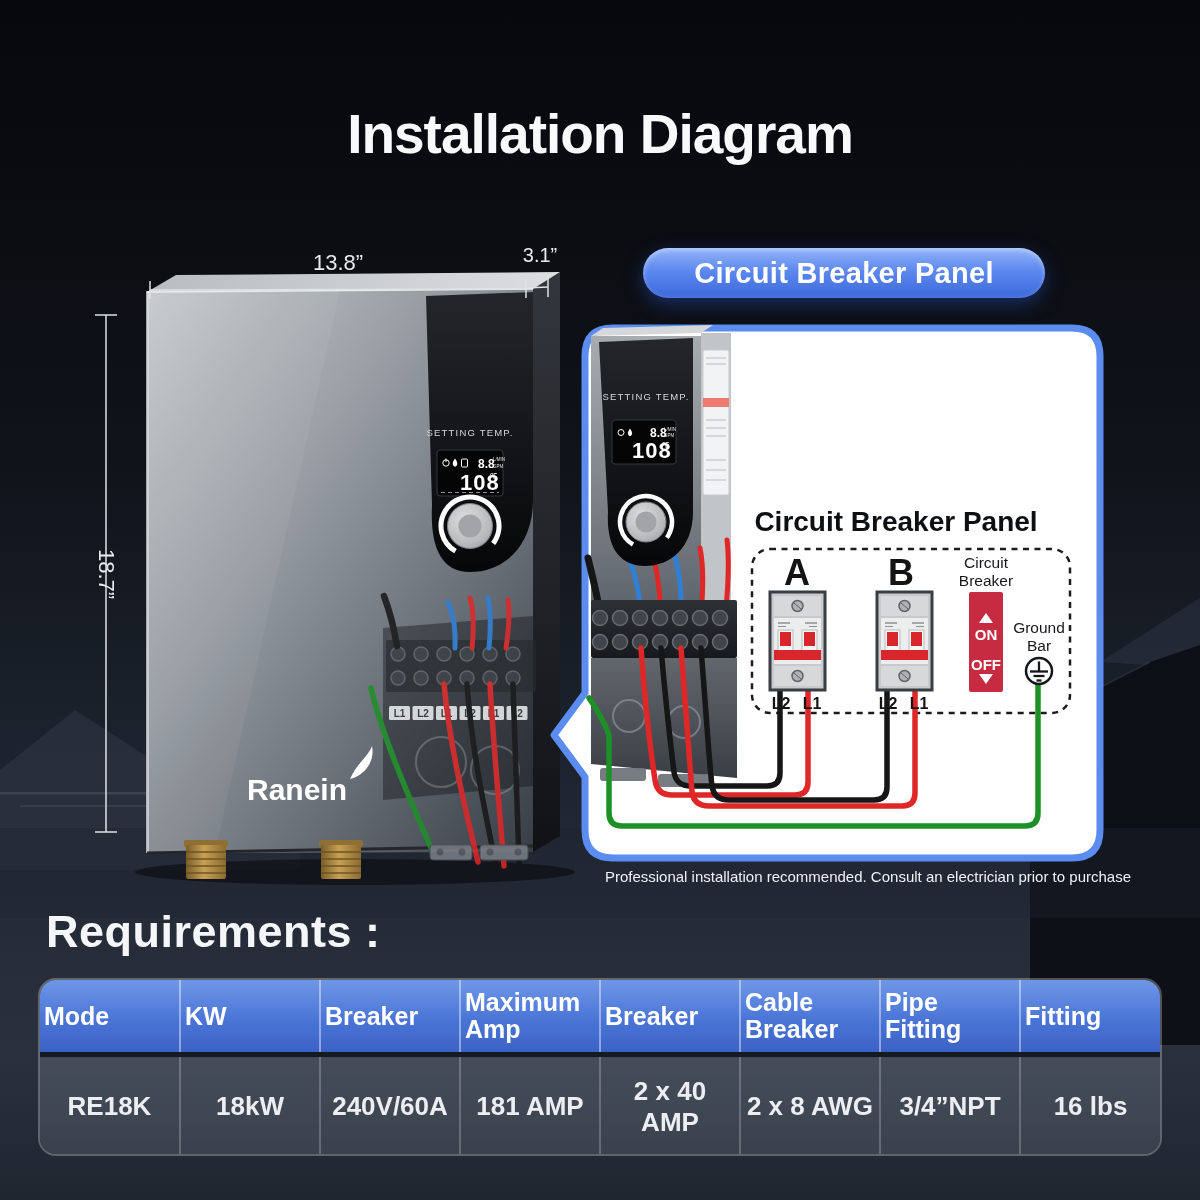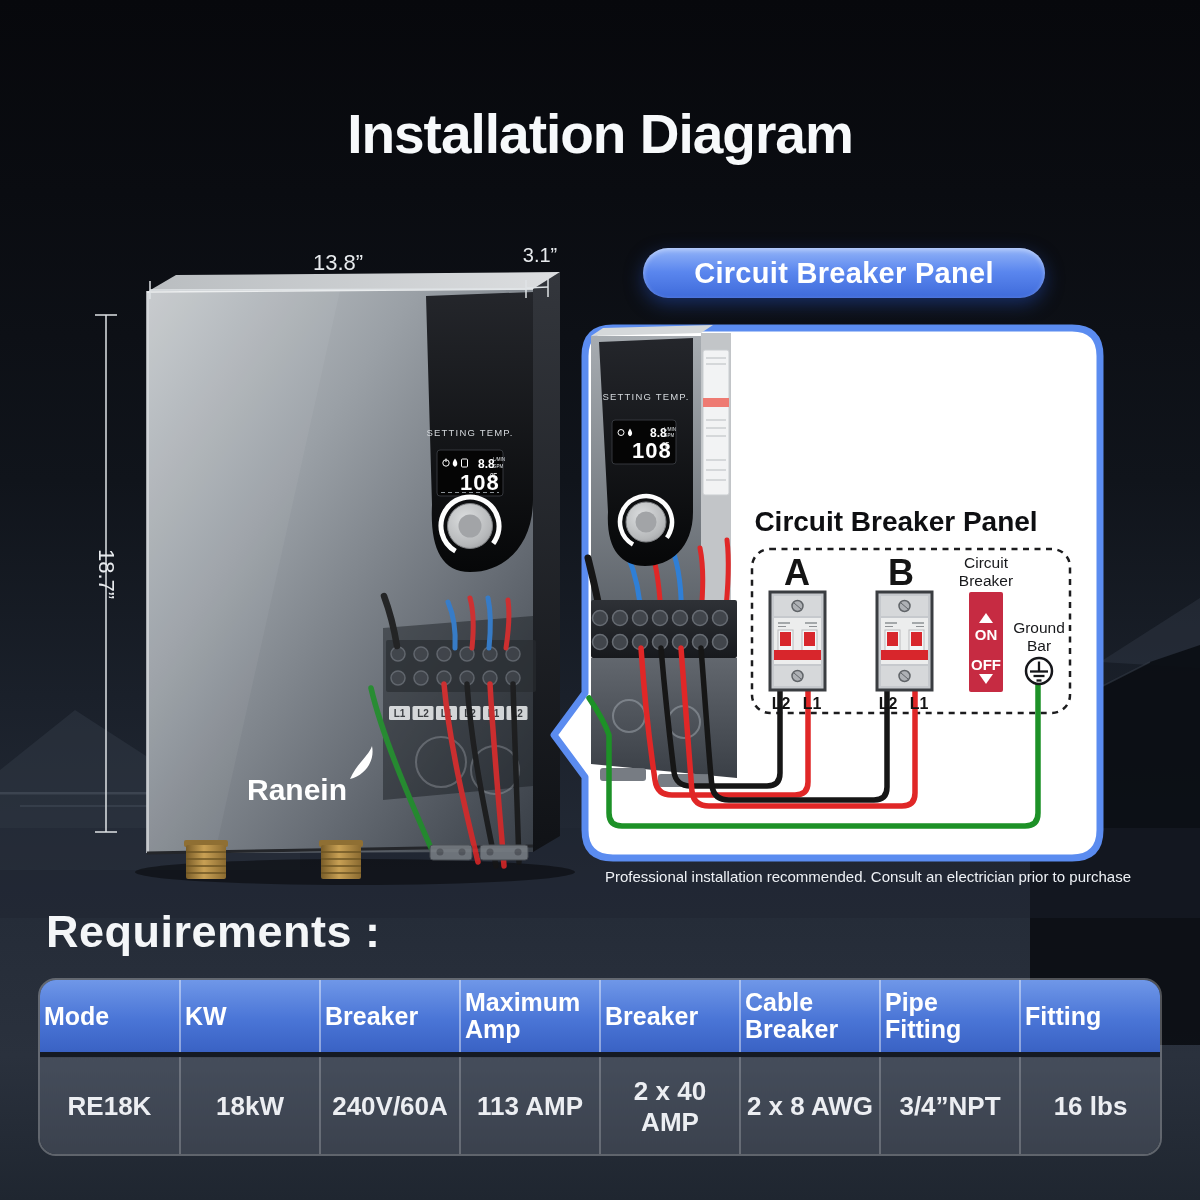--- a/index.html
+++ b/index.html
@@ -410,21 +410,21 @@
           <th>Cable Breaker</th>
           <th>Pipe Fitting</th>
           <th>Fitting</th>
         </tr>
       </thead>
       <tbody>
         <tr>
           <td>RE18K</td>
           <td>18kW</td>
           <td>240V/60A</td>
-          <td>113 AMP</td>
+          <td>181 AMP</td>
           <td>2 x 40 AMP</td>
           <td>2 x 8 AWG</td>
           <td>3/4”NPT</td>
           <td>16 lbs</td>
         </tr>
       </tbody>
     </table>
   </div>
 
 </div>

